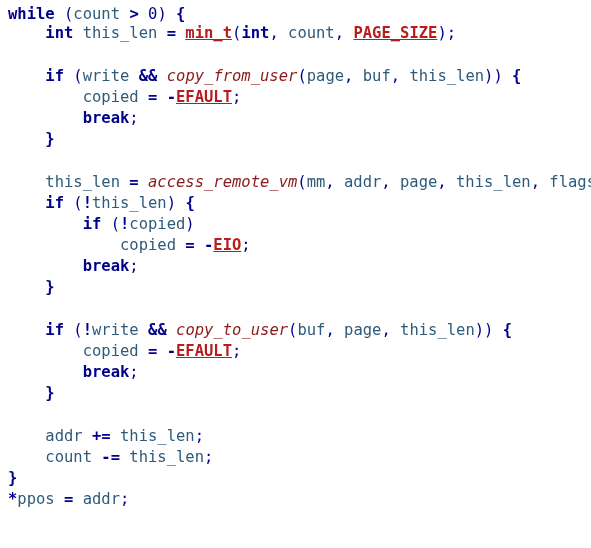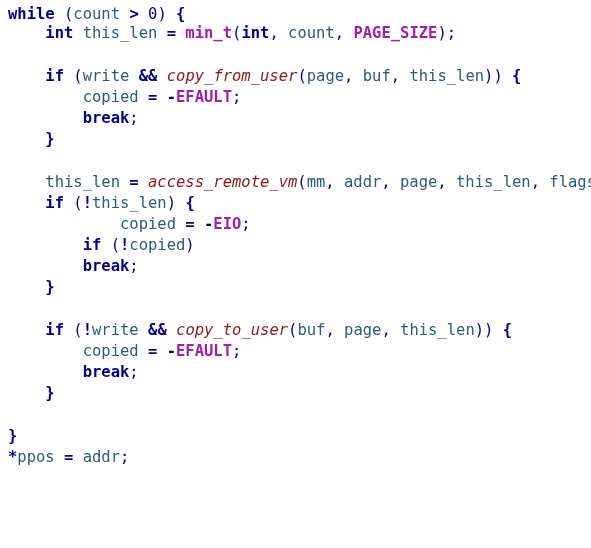--- a/index.html
+++ b/index.html
@@ -28,21 +28,21 @@
     font-size: 15.5px;
     white-space: pre;
     letter-spacing: 0px;
     padding-left: 8px;
     box-sizing: border-box;
     overflow: hidden;
   }
   .code-line:first-child { padding-top: 4px; height: 23.2px; }
   
   .t-kw   { color: #00008b; font-weight: bold; }
-  .t-mac  { color: #a21caf; font-weight: bold; }
+  .t-mac  { color: #b91c1c; font-weight: bold; text-decoration: underline; }
   .t-fn   { color: #8b1a1a; font-weight: normal; font-style: italic; }
   .t-var  { color: #2e5b7a; font-weight: normal; }
   .t-pun  { color: #00008b; font-weight: normal; }
   .t-op   { color: #00008b; font-weight: bold; }
   .t-num  { color: #00008b; font-weight: normal; }
   .t-brace{ color: #00008b; font-weight: bold; }
   .t-plain{ color: #2e5b7a; font-weight: normal; }
 </style>
 </head>
 <body>
@@ -51,25 +51,27 @@
     <div class="code-line"><span class="t-kw">while</span><span class="t-plain"> </span><span class="t-pun">(</span><span class="t-var">count</span><span class="t-plain"> </span><span class="t-op">&gt;</span><span class="t-plain"> </span><span class="t-num">0</span><span class="t-pun">)</span><span class="t-plain"> </span><span class="t-brace">{</span></div>
     <div class="code-line"><span class="t-plain">    </span><span class="t-kw">int</span><span class="t-plain"> </span><span class="t-var">this_len</span><span class="t-plain"> </span><span class="t-op">=</span><span class="t-plain"> </span><span class="t-mac">min_t</span><span class="t-pun">(</span><span class="t-kw">int</span><span class="t-pun">, </span><span class="t-var">count</span><span class="t-pun">, </span><span class="t-mac">PAGE_SIZE</span><span class="t-pun">);</span></div>
     <div class="code-line">&nbsp;</div>
     <div class="code-line"><span class="t-plain">    </span><span class="t-kw">if</span><span class="t-plain"> </span><span class="t-pun">(</span><span class="t-var">write</span><span class="t-plain"> </span><span class="t-op">&amp;&amp;</span><span class="t-plain"> </span><span class="t-fn">copy_from_user</span><span class="t-pun">(</span><span class="t-var">page</span><span class="t-pun">, </span><span class="t-var">buf</span><span class="t-pun">, </span><span class="t-var">this_len</span><span class="t-pun">))</span><span class="t-plain"> </span><span class="t-brace">{</span></div>
     <div class="code-line"><span class="t-plain">        </span><span class="t-var">copied</span><span class="t-plain"> </span><span class="t-op">=</span><span class="t-plain"> </span><span class="t-op">-</span><span class="t-mac">EFAULT</span><span class="t-pun">;</span></div>
     <div class="code-line"><span class="t-plain">        </span><span class="t-kw">break</span><span class="t-pun">;</span></div>
     <div class="code-line"><span class="t-plain">    </span><span class="t-brace">}</span></div>
     <div class="code-line">&nbsp;</div>
     <div class="code-line"><span class="t-plain">    </span><span class="t-var">this_len</span><span class="t-plain"> </span><span class="t-op">=</span><span class="t-plain"> </span><span class="t-fn">access_remote_vm</span><span class="t-pun">(</span><span class="t-var">mm</span><span class="t-pun">, </span><span class="t-var">addr</span><span class="t-pun">, </span><span class="t-var">page</span><span class="t-pun">, </span><span class="t-var">this_len</span><span class="t-pun">, </span><span class="t-var">flags</span></div>
     <div class="code-line"><span class="t-plain">    </span><span class="t-kw">if</span><span class="t-plain"> </span><span class="t-pun">(</span><span class="t-op">!</span><span class="t-var">this_len</span><span class="t-pun">)</span><span class="t-plain"> </span><span class="t-brace">{</span></div>
+    <div class="code-line"><span class="t-plain">        </span><span class="t-kw">if</span><span class="t-plain"> </span><span class="t-pun">(</span><span class="t-op">!</span><span class="t-var">copied</span><span class="t-pun">)</span></div>
     <div class="code-line"><span class="t-plain">            </span><span class="t-var">copied</span><span class="t-plain"> </span><span class="t-op">=</span><span class="t-plain"> </span><span class="t-op">-</span><span class="t-mac">EIO</span><span class="t-pun">;</span></div>
-    <div class="code-line"><span class="t-plain">        </span><span class="t-kw">if</span><span class="t-plain"> </span><span class="t-pun">(</span><span class="t-op">!</span><span class="t-var">copied</span><span class="t-pun">)</span></div>
     <div class="code-line"><span class="t-plain">        </span><span class="t-kw">break</span><span class="t-pun">;</span></div>
     <div class="code-line"><span class="t-plain">    </span><span class="t-brace">}</span></div>
     <div class="code-line">&nbsp;</div>
     <div class="code-line"><span class="t-plain">    </span><span class="t-kw">if</span><span class="t-plain"> </span><span class="t-pun">(</span><span class="t-op">!</span><span class="t-var">write</span><span class="t-plain"> </span><span class="t-op">&amp;&amp;</span><span class="t-plain"> </span><span class="t-fn">copy_to_user</span><span class="t-pun">(</span><span class="t-var">buf</span><span class="t-pun">, </span><span class="t-var">page</span><span class="t-pun">, </span><span class="t-var">this_len</span><span class="t-pun">))</span><span class="t-plain"> </span><span class="t-brace">{</span></div>
     <div class="code-line"><span class="t-plain">        </span><span class="t-var">copied</span><span class="t-plain"> </span><span class="t-op">=</span><span class="t-plain"> </span><span class="t-op">-</span><span class="t-mac">EFAULT</span><span class="t-pun">;</span></div>
     <div class="code-line"><span class="t-plain">        </span><span class="t-kw">break</span><span class="t-pun">;</span></div>
     <div class="code-line"><span class="t-plain">    </span><span class="t-brace">}</span></div>
     <div class="code-line">&nbsp;</div>
+    <div class="code-line"><span class="t-plain">    </span><span class="t-var">addr</span><span class="t-plain"> </span><span class="t-op">+=</span><span class="t-plain"> </span><span class="t-var">this_len</span><span class="t-pun">;</span></div>
+    <div class="code-line"><span class="t-plain">    </span><span class="t-var">count</span><span class="t-plain"> </span><span class="t-op">-=</span><span class="t-plain"> </span><span class="t-var">this_len</span><span class="t-pun">;</span></div>
     <div class="code-line"><span class="t-brace">}</span></div>
     <div class="code-line"><span class="t-op">*</span><span class="t-var">ppos</span><span class="t-plain"> </span><span class="t-op">=</span><span class="t-plain"> </span><span class="t-var">addr</span><span class="t-pun">;</span></div>
   </div>
 
 </body></html>

